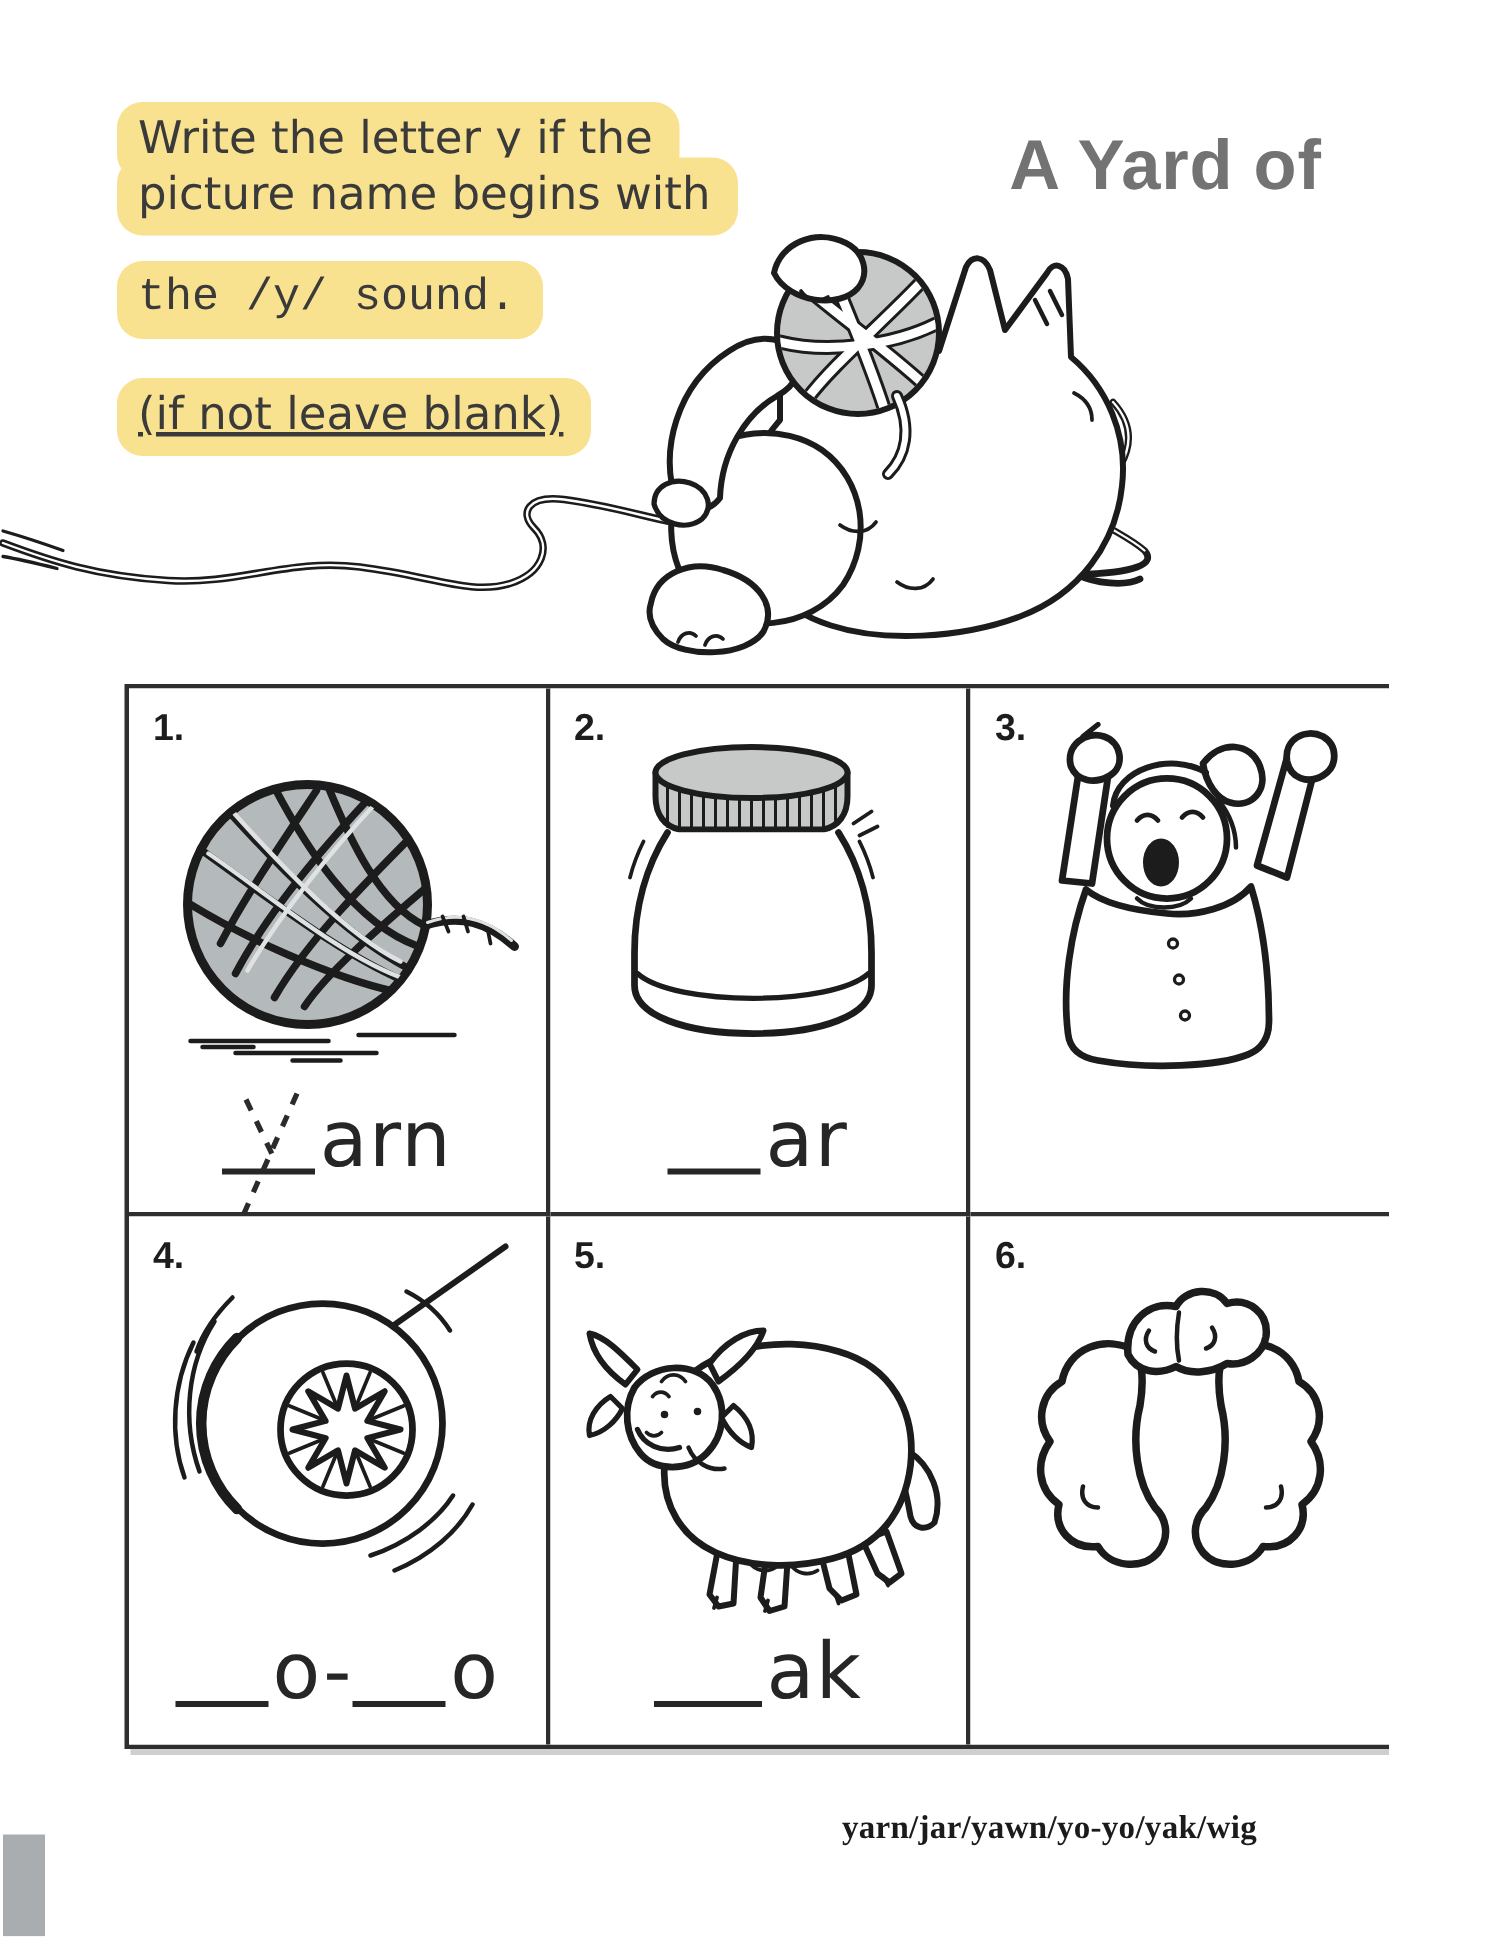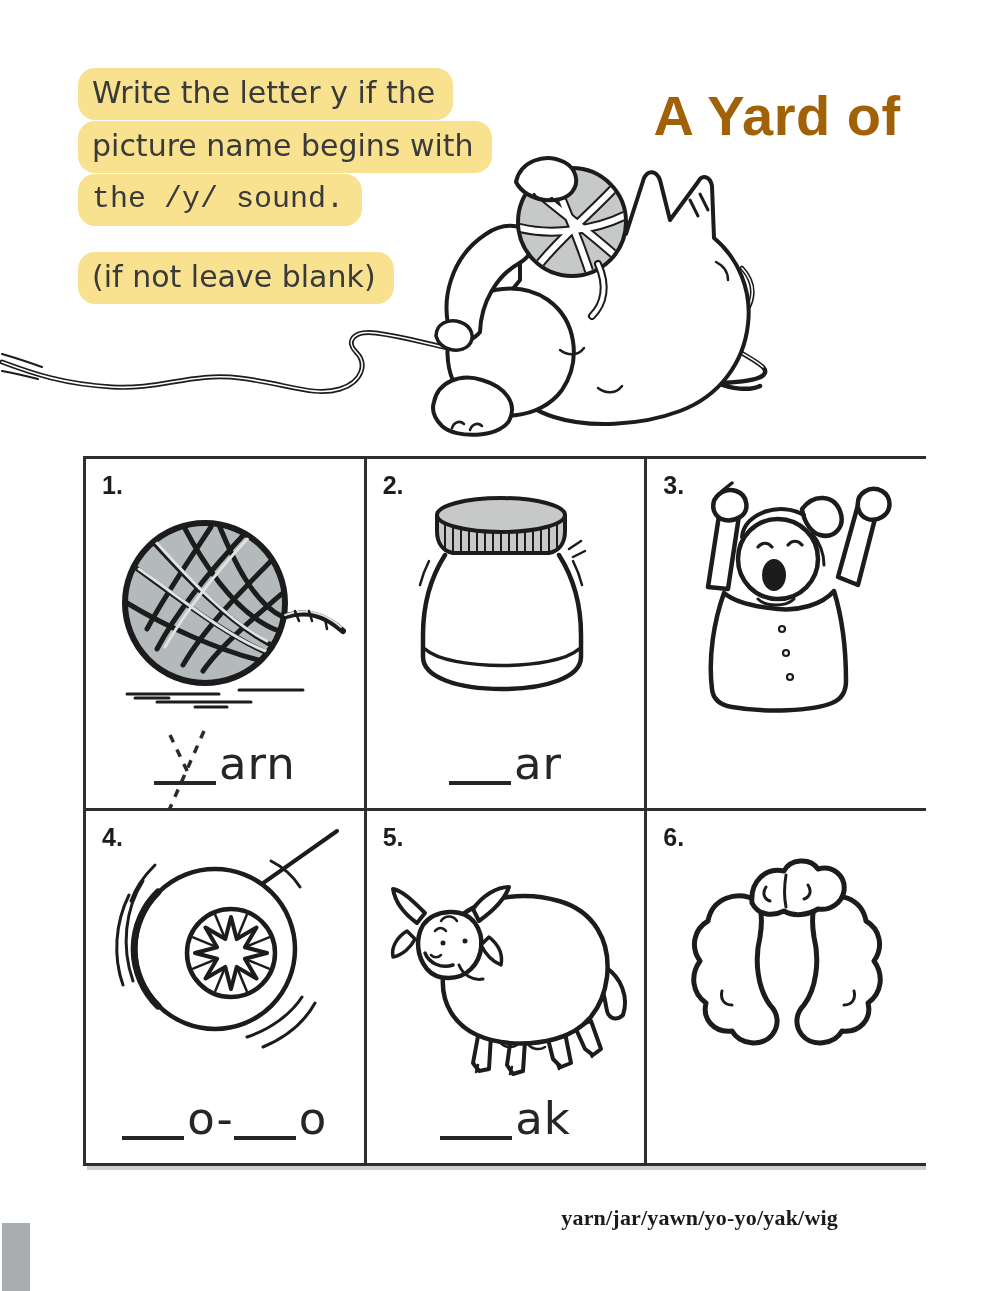--- a/index.html
+++ b/index.html
@@ -3,41 +3,41 @@
 <meta charset="utf-8">
 <style>
   html,body{margin:0;padding:0;background:#fff;}
   #page{position:relative;width:926px;height:1291px;background:#ffffff;overflow:hidden;
         font-family:"Liberation Sans",sans-serif;}
 
   
   .pill{position:absolute;left:78px;display:inline-block;background:#F8E18F;color:#3a3a3a;
         font-family:"DejaVu Sans",sans-serif;font-size:30px;line-height:1;
         padding:10px 18px 12px 14px;border-radius:17px;white-space:nowrap;}
-  #pill1{top:68px;} #pill2{top:121px;text-align:right;} #pill3{top:174px;font-family:Liberation Mono, monospace;} #pill4{top:252px;}
+  #pill1{top:68px;} #pill2{top:105px;text-align:right;} #pill3{top:174px;font-family:Liberation Mono, monospace;} #pill4{top:252px;text-decoration:underline;}
 
   
   .title{position:absolute;left:632px;top:82px;width:290px;text-align:center;
-         font-weight:700;font-size:56px;line-height:1.2;color:#a16207;letter-spacing:.5px;}
+         font-weight:700;font-size:47px;line-height:1.2;color:#737373;letter-spacing:.5px;}
 
   
   .cat-wrap{position:absolute;left:0;top:140px;width:1000px;height:300px;pointer-events:none;}
 
   
   .grid{position:absolute;left:83px;top:456px;width:842px;height:704px;background:#fff;
         border:3px solid #2e2e2e;box-shadow:4px 4px 0 #cfcfcf;
         display:grid;grid-template-columns:repeat(3,1fr);grid-template-rows:repeat(2,1fr);}
   .cell{position:relative;border-right:3px solid #2e2e2e;border-bottom:3px solid #2e2e2e;background:#fff;}
   .cell:nth-child(3n){border-right:none;}
   .cell:nth-child(n+4){border-bottom:none;}
   .num{position:absolute;top:12px;left:16px;font-weight:700;font-size:25px;color:#1d1d1d;}
   .illus{position:absolute;left:50%;transform:translateX(-50%);}
 
   .answer{position:absolute;bottom:18px;left:0;right:0;display:flex;justify-content:center;
-          align-items:baseline;font-family:"DejaVu Sans",sans-serif;font-size:45px;
+          align-items:baseline;font-family:"DejaVu Sans",sans-serif;font-size:52px;
           color:#262626;letter-spacing:1px;}
   .blank{display:inline-block;width:62px;height:0;border-bottom:4px solid #262626;
          position:relative;top:6px;margin-right:3px;}
   .blank .prefill{position:absolute;left:4px;top:-54px;overflow:visible;}
 
   .answer-key{position:absolute;top:1205px;right:88px;font-family:"Liberation Serif",serif;
               font-weight:700;font-size:22px;color:#1b1b1b;letter-spacing:.2px;}
   .corner-tab{position:absolute;left:2px;top:1223px;width:28px;height:68px;background:#a9adb0;}
 </style>
 </head>

